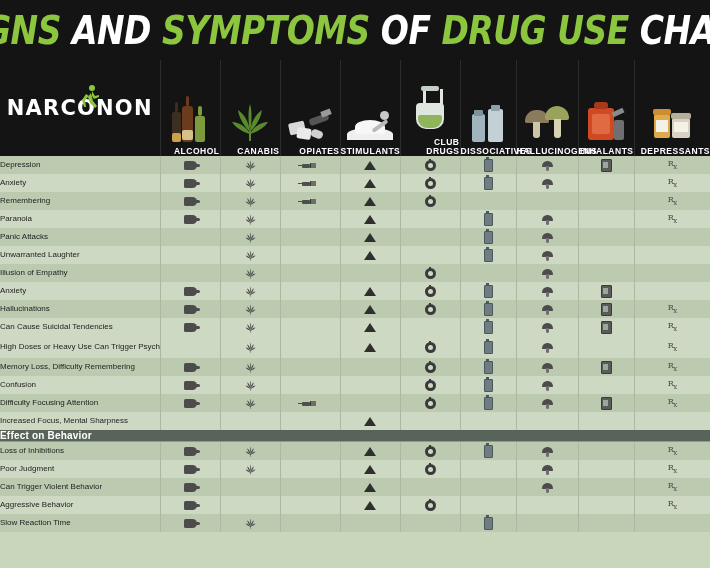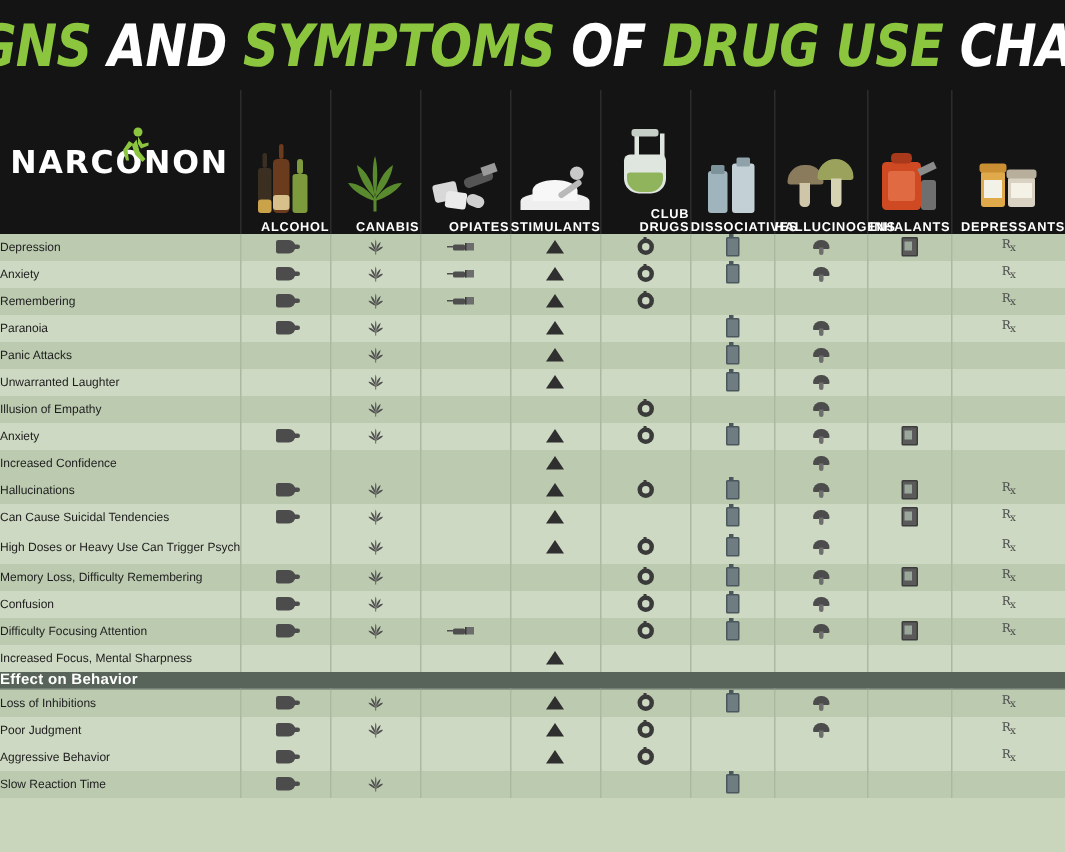--- a/index.html
+++ b/index.html
@@ -584,32 +584,20 @@
                 </svg></span></td>
             <td class="cell"></td>
             <td class="cell"><span class="ico ic-stimulant"></span></td>
             <td class="cell"><span class="ico ic-club"></span></td>
             <td class="cell"><span class="ico ic-dissoc"></span></td>
             <td class="cell"><span class="ico ic-halluc"><span class="cap"></span><span class="stem"></span></span></td>
             <td class="cell"><span class="ico ic-inhal"></span></td>
             <td class="cell"></td>
           </tr>
           <tr class="data-row odd">
-            <td class="rowlabel">Increased Confidence</td>
-            <td class="cell"></td>
-            <td class="cell"></td>
-            <td class="cell"></td>
-            <td class="cell"><span class="ico ic-stimulant"></span></td>
-            <td class="cell"></td>
-            <td class="cell"></td>
-            <td class="cell"><span class="ico ic-halluc"><span class="cap"></span><span class="stem"></span></span></td>
-            <td class="cell"></td>
-            <td class="cell"></td>
-          </tr>
-          <tr class="data-row odd">
             <td class="rowlabel">Hallucinations</td>
             <td class="cell"><span class="ico ic-alcohol"></span></td>
             <td class="cell"><span class="ico ic-cannabis"><svg width="11" height="11" viewBox="0 0 40 40">
                   <g fill="#4f4f4f">
                     <path d="M20 30 C18 20 18 8 20 2 C22 8 22 20 20 30 Z"></path>
                     <path d="M20 30 C14 24 9 16 8 8 C14 12 19 20 20 30 Z"></path>
                     <path d="M20 30 C26 24 31 16 32 8 C26 12 21 20 20 30 Z"></path>
                     <path d="M20 32 C13 30 6 26 2 20 C9 20 17 25 20 32 Z"></path>
                     <path d="M20 32 C27 30 34 26 38 20 C31 20 23 25 20 32 Z"></path>
                   </g>
@@ -773,20 +761,32 @@
                     <path d="M20 30 C14 24 9 16 8 8 C14 12 19 20 20 30 Z"></path>
                     <path d="M20 30 C26 24 31 16 32 8 C26 12 21 20 20 30 Z"></path>
                     <path d="M20 32 C13 30 6 26 2 20 C9 20 17 25 20 32 Z"></path>
                     <path d="M20 32 C27 30 34 26 38 20 C31 20 23 25 20 32 Z"></path>
                   </g>
                   <rect x="19" y="29" width="2" height="10" fill="#4f4f4f"></rect>
                 </svg></span></td>
             <td class="cell"></td>
             <td class="cell"><span class="ico ic-stimulant"></span></td>
             <td class="cell"><span class="ico ic-club"></span></td>
+            <td class="cell"></td>
+            <td class="cell"><span class="ico ic-halluc"><span class="cap"></span><span class="stem"></span></span></td>
+            <td class="cell"></td>
+            <td class="cell"><span class="ico ic-depress">R<sub>x</sub></span></td>
+          </tr>
+          <tr class="data-row odd">
+            <td class="rowlabel">Can Trigger Violent Behavior</td>
+            <td class="cell"><span class="ico ic-alcohol"></span></td>
+            <td class="cell"></td>
+            <td class="cell"></td>
+            <td class="cell"><span class="ico ic-stimulant"></span></td>
+            <td class="cell"></td>
             <td class="cell"></td>
             <td class="cell"><span class="ico ic-halluc"><span class="cap"></span><span class="stem"></span></span></td>
             <td class="cell"></td>
             <td class="cell"><span class="ico ic-depress">R<sub>x</sub></span></td>
           </tr>
           <tr class="data-row even">
             <td class="rowlabel">Aggressive Behavior</td>
             <td class="cell"><span class="ico ic-alcohol"></span></td>
             <td class="cell"></td>
             <td class="cell"></td>

